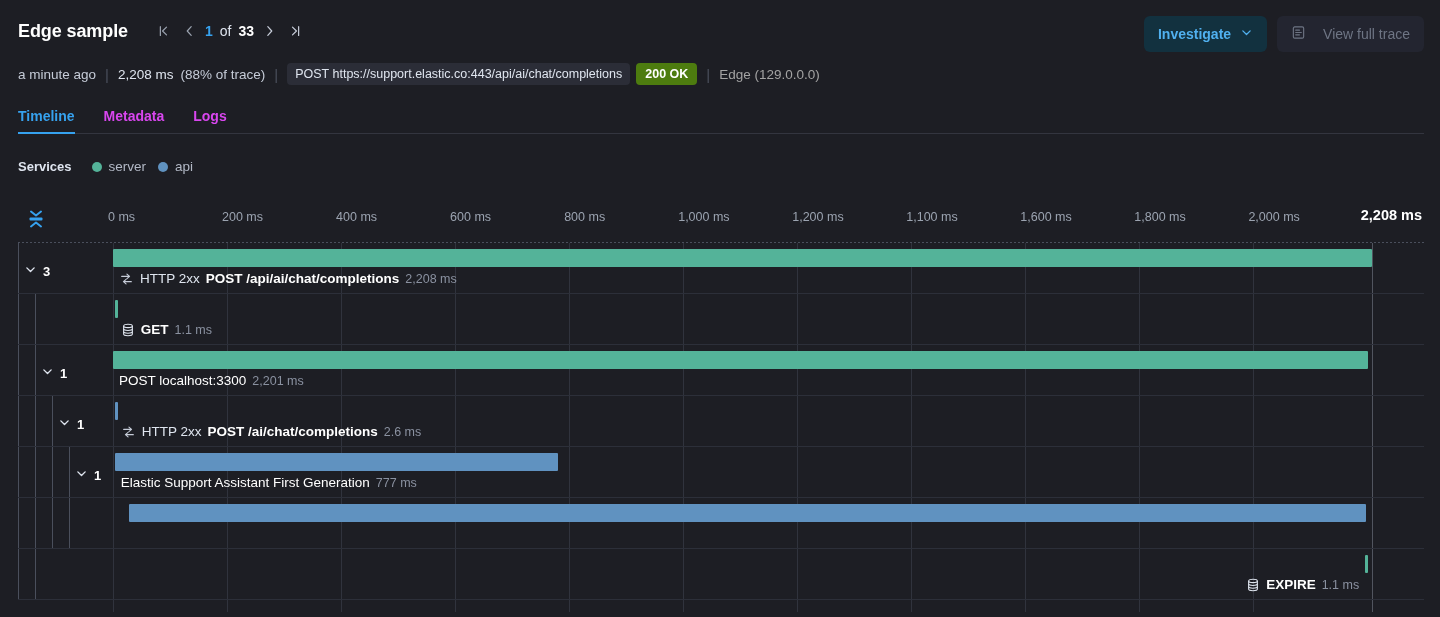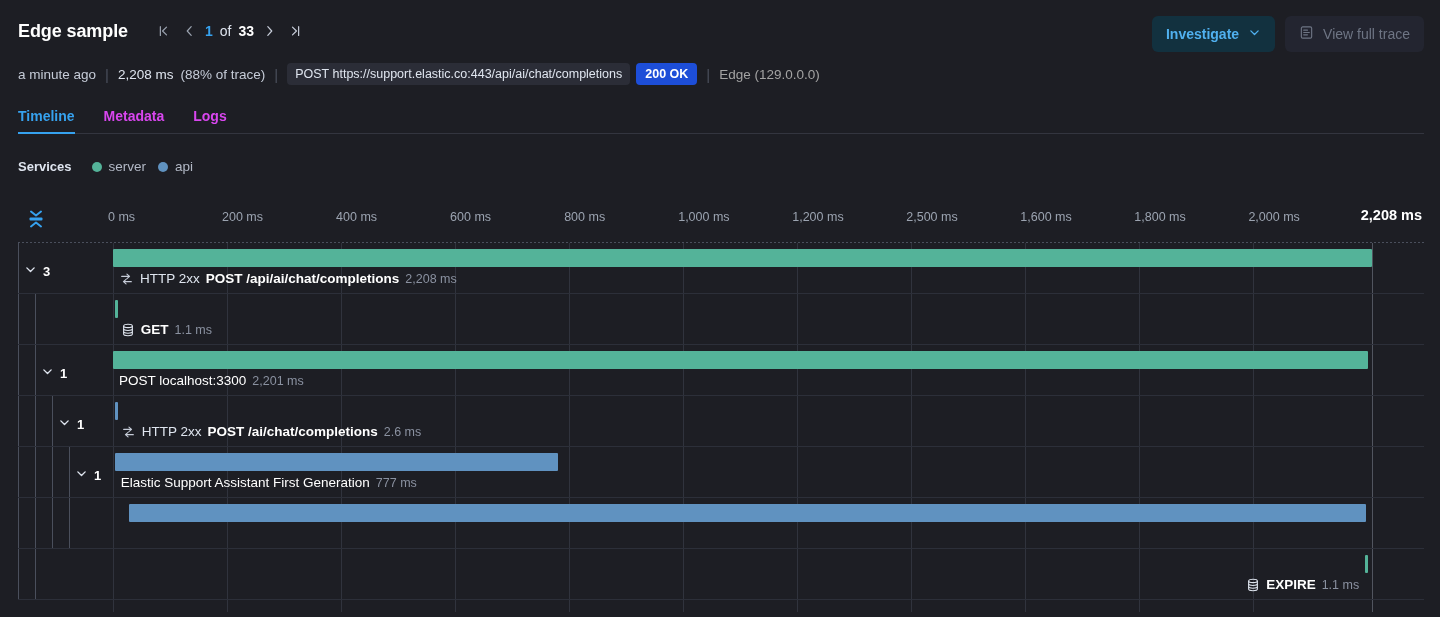--- a/index.html
+++ b/index.html
@@ -49,37 +49,37 @@
     height: 36px; padding: 17px 14px; border-radius: 6px;
     background: #12313F; color: #50B0EF; border: none;
     font-size: 14px; font-weight: bold; cursor: pointer;
     display: flex; align-items: center; gap: 9px;
     font-family: "Liberation Sans", sans-serif;
   }
   .btn-viewtrace {
     height: 36px; padding: 0 14px; border-radius: 6px;
     background: #232530; color: #6E7584; border: none;
     font-size: 14px; cursor: default;
-    display: flex; align-items: center; gap: 9px;
+    display: flex; align-items: center; gap: 17px;
     font-family: "Liberation Sans", sans-serif;
   }
 
   .meta-row {
     position: absolute; left: 18px; top: 63px;
     display: flex; align-items: center; font-size: 13.5px; color: #C6CCD8;
   }
   .meta-sep { color: #4A4F5C; margin: 0 9px; font-size: 15px; }
   .meta-dur { color: #DFE5EF; }
   .meta-pct { color: #C6CCD8; margin-left: 7px; }
   .url-badge {
     background: #2B2D37; color: #DFE5EF; font-size: 12.5px;
     padding: 4px 8px; border-radius: 4px; white-space: nowrap;
   }
   .status-badge {
-    background: #1d4ed8; color: #FFFFFF; font-size: 12.5px; font-weight: bold;
+    background: #4d7c0f; color: #FFFFFF; font-size: 12.5px; font-weight: bold;
     padding: 4px 9px; border-radius: 4px; margin-left: 6px;
   }
   .meta-agent { color: #a3a3a3; }
 
   
   .tabs {
     position: absolute; left: 0; top: 96px; width: 1440px; height: 38px;
     display: flex; align-items: flex-end; padding-left: 18px;
     box-sizing: border-box;
   }
@@ -268,21 +268,21 @@
       </svg>
     </div>
     <div id="ruler-ticks">
         <div class="tick-label" style="left: 108px;">0 ms</div>
         <div class="tick-label" style="left: 222.04px;">200 ms</div>
         <div class="tick-label" style="left: 336.08px;">400 ms</div>
         <div class="tick-label" style="left: 450.12px;">600 ms</div>
         <div class="tick-label" style="left: 564.159px;">800 ms</div>
         <div class="tick-label" style="left: 678.199px;">1,000 ms</div>
         <div class="tick-label" style="left: 792.239px;">1,200 ms</div>
-        <div class="tick-label" style="left: 906.279px;">2,500 ms</div>
+        <div class="tick-label" style="left: 906.279px;">1,100 ms</div>
         <div class="tick-label" style="left: 1020.32px;">1,600 ms</div>
         <div class="tick-label" style="left: 1134.36px;">1,800 ms</div>
         <div class="tick-label" style="left: 1248.4px;">2,000 ms</div>
         <div class="tick-label last" style="right: 18px;">2,208 ms</div>
       </div>
   </div>
 
   <div class="waterfall">
     <div class="wf-top-border"></div>
     <div id="grid-layer">

